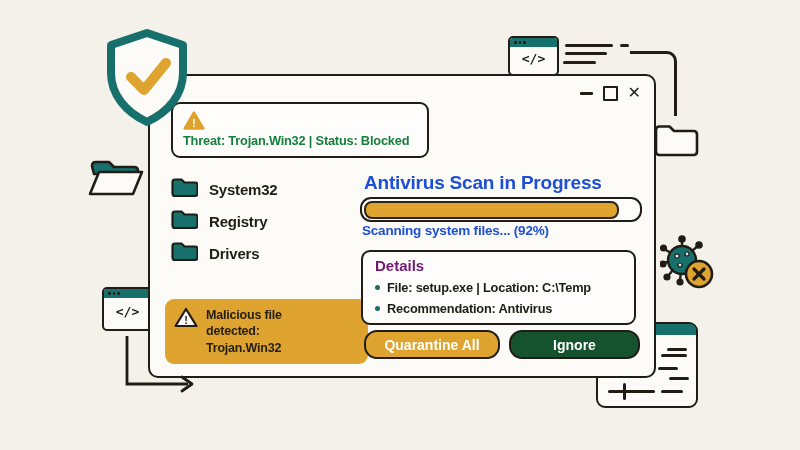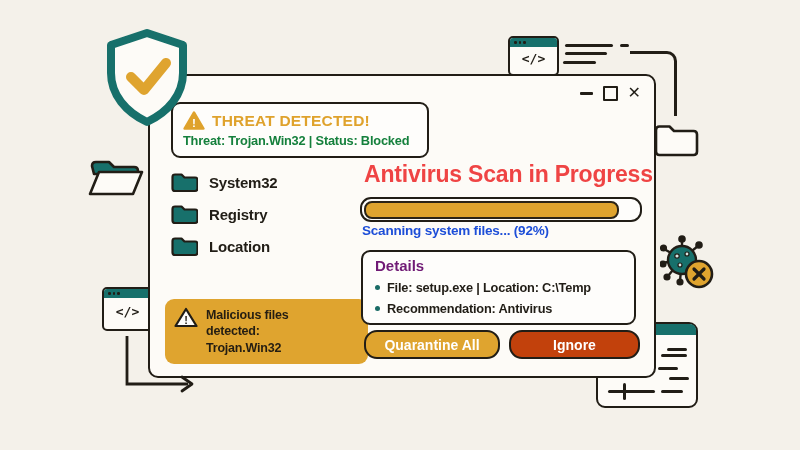--- a/index.html
+++ b/index.html
@@ -15,47 +15,47 @@
   .ctl-max{width:11px;height:11px;border:2.5px solid #211d16;border-radius:1px;}
   .ctl-close{font-size:16px;font-weight:700;color:#211d16;line-height:14px;}
   
   .threat-box{position:absolute;left:21px;top:26px;width:234px;background:#fefdfb;
               border:2.5px solid #211d16;border-radius:9px;padding:7px 10px 8px 10px;}
   .threat-row{display:flex;align-items:center;gap:7px;}
   .threat-title{font-size:15.5px;font-weight:700;color:#dfa22c;letter-spacing:.2px;}
   .threat-sub{font-size:12.8px;font-weight:700;color:#15803d;margin-top:3px;letter-spacing:-.2px;}
   
   .folder-list{position:absolute;left:21px;top:90px;}
-  .folder-row{display:flex;align-items:center;gap:11px;height:32px;cursor:default;}
+  .folder-row{display:flex;align-items:flex-end;gap:11px;height:32px;cursor:default;}
   .folder-label{font-size:15px;font-weight:700;color:#211d16;letter-spacing:-.2px;}
   
   .gold-alert{position:absolute;left:15px;top:223px;width:186px;background:#dfa42f;
               border-radius:9px;padding:8px 8px 8px 9px;display:flex;gap:8px;align-items:flex-start;}
   .gold-alert-text{font-size:12.5px;font-weight:700;color:#241d12;line-height:1.3;width:128px;letter-spacing:-.2px;}
   
-  .scan-title{position:absolute;left:214px;top:85px;font-size:23px;font-weight:700;color:#ef4444;letter-spacing:-.2px;}
+  .scan-title{position:absolute;left:214px;top:96px;font-size:19px;font-weight:700;color:#1d4ed8;letter-spacing:-.2px;}
   .progress{position:absolute;left:210px;top:121px;width:278px;height:21px;
             border:2.5px solid #211d16;border-radius:11px;background:#fefdfb;}
   .progress-fill{height:calc(100% - 3px);margin:1.5px 0 0 1.5px;background:#dfa42f;
                  border:2px solid #2b2417;border-radius:8px;box-sizing:border-box;}
   .scan-status{position:absolute;left:212px;top:147px;font-size:13.5px;font-weight:700;color:#1d4ed8;letter-spacing:-.2px;}
   
   .details-box{position:absolute;left:211px;top:174px;width:275px;box-sizing:border-box;
                border:2.5px solid #211d16;border-radius:9px;background:#fefdfb;padding:5px 10px 7px 12px;}
   .details-title{font-size:15px;font-weight:700;color:#701a75;}
   .detail-item{display:flex;align-items:flex-start;gap:7px;margin-top:6px;}
   .dot{width:5px;height:5px;border-radius:50%;background:#1a6b66;margin-top:5px;flex:none;}
   .detail-text{font-size:12.8px;font-weight:700;color:#211d16;letter-spacing:-.2px;}
   
   .btn-row{position:absolute;left:214px;top:254px;display:flex;gap:9px;}
   .btn{border:2.5px solid #211d16;border-radius:13px;color:#fff;font-weight:700;font-size:14px;
        display:flex;align-items:center;justify-content:center;height:29px;box-sizing:border-box;
        font-family:"Liberation Sans","DejaVu Sans",sans-serif;cursor:pointer;}
   .btn-quarantine{width:136px;background:#dfa42f;}
-  .btn-ignore{width:131px;background:#c2410c;}
+  .btn-ignore{width:131px;background:#14532d;}
   
   .deco{position:absolute;}
   .shield{left:100px;top:27px;z-index:5;}
   .code-icon{width:47px;background:#fdfbf7;border:2.5px solid #211d16;border-radius:5px;overflow:hidden;z-index:1;}
   .code-top{left:508px;top:36px;height:36px;}
   .code-left{left:102px;top:287px;height:40px;z-index:1;}
   .code-head{height:9px;background:#17706b;display:flex;align-items:center;gap:2px;padding-left:4px;}
   .code-dot{width:2.5px;height:2.5px;border-radius:50%;background:#211d16;}
   .code-glyph{font-family:"DejaVu Sans Mono",monospace;font-weight:700;font-size:13px;color:#211d16;
               text-align:center;line-height:24px;}
@@ -159,21 +159,20 @@
       <div class="ctl-max"></div>
       <div class="ctl-close">✕</div>
     </div>
 
     <div class="threat-box">
       <div class="threat-row">
         <svg width="22" height="19" viewBox="0 0 24 21">
           <path d="M12 1.5 L22.5 19.5 H1.5 Z" fill="#dfa22c" stroke="#dfa22c" stroke-width="2.5" stroke-linejoin="round"></path>
           <text x="12" y="17.5" text-anchor="middle" font-size="13" font-weight="bold" fill="#fff" font-family="Liberation Sans,sans-serif">!</text>
         </svg>
-        <span class="threat-title">THREAT DETECTED!</span>
       </div>
       <div class="threat-sub">Threat: Trojan.Win32 | Status: Blocked</div>
     </div>
 
     <div class="folder-list">
       <div class="folder-row">
         <svg width="27" height="21" viewBox="0 0 27 21">
           <path d="M1.5 5 q0-2.5 2.5-2.5 h6.5 l3 3 h10.5 q2.5 0 2.5 2.5 v8.5 q0 2.5-2.5 2.5 h-20 q-2.5 0-2.5-2.5 Z" fill="#17706b" stroke="#211d16" stroke-width="2.2" stroke-linejoin="round"></path>
         </svg>
         <span class="folder-label">System32</span>
@@ -181,30 +180,30 @@
       <div class="folder-row">
         <svg width="27" height="21" viewBox="0 0 27 21">
           <path d="M1.5 5 q0-2.5 2.5-2.5 h6.5 l3 3 h10.5 q2.5 0 2.5 2.5 v8.5 q0 2.5-2.5 2.5 h-20 q-2.5 0-2.5-2.5 Z" fill="#17706b" stroke="#211d16" stroke-width="2.2" stroke-linejoin="round"></path>
         </svg>
         <span class="folder-label">Registry</span>
       </div>
       <div class="folder-row">
         <svg width="27" height="21" viewBox="0 0 27 21">
           <path d="M1.5 5 q0-2.5 2.5-2.5 h6.5 l3 3 h10.5 q2.5 0 2.5 2.5 v8.5 q0 2.5-2.5 2.5 h-20 q-2.5 0-2.5-2.5 Z" fill="#17706b" stroke="#211d16" stroke-width="2.2" stroke-linejoin="round"></path>
         </svg>
-        <span class="folder-label">Location</span>
+        <span class="folder-label">Drivers</span>
       </div>
     </div>
 
     <div class="gold-alert">
       <svg width="24" height="21" viewBox="0 0 24 21" style="flex:none;">
         <path d="M12 2 L22.5 19 H1.5 Z" fill="#fefdfb" stroke="#211d16" stroke-width="2.2" stroke-linejoin="round"></path>
         <text x="12" y="16.5" text-anchor="middle" font-size="11" font-weight="bold" fill="#211d16" font-family="Liberation Sans,sans-serif">!</text>
       </svg>
-      <span class="gold-alert-text">Malicious files detected: Trojan.Win32</span>
+      <span class="gold-alert-text">Malicious file detected: Trojan.Win32</span>
     </div>
 
     <div class="scan-title">Antivirus Scan in Progress</div>
 
     <div class="progress">
       <div class="progress-fill" style="width: 92%;"></div>
     </div>
 
     <div class="scan-status">Scanning system files... (92%)</div>
 

